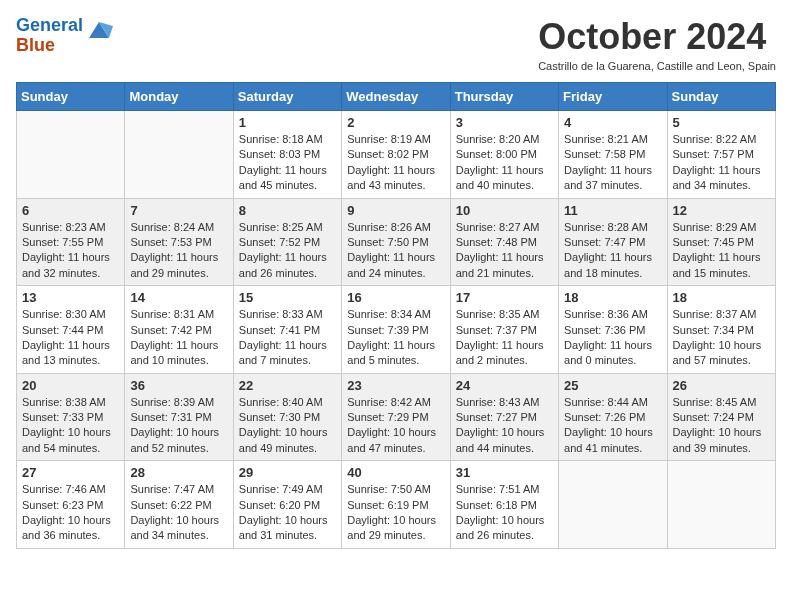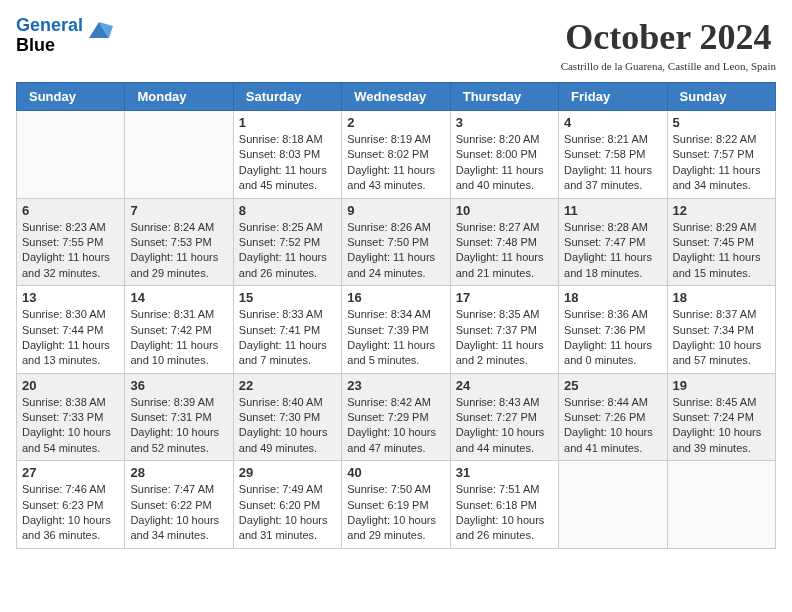--- a/index.html
+++ b/index.html
@@ -27,43 +27,42 @@
       color: #333;
       line-height: 1.1;
     }
     .logo-text span { color: #1a6bb5; }
     .logo-icon {
       width: 28px;
       height: 28px;
       margin-left: 2px;
     }
     .title-block {
-      text-align: center;
-      font-family: Liberation Serif, serif;
+      text-align: left;
     }
     .month-title {
       font-size: 36px;
       font-weight: bold;
       color: #333;
     }
     .location-title {
       font-size: 11px;
       color: #333;
       margin-top: 2px;
     }
     .calendar {
       width: 100%;
       border-collapse: collapse;
       margin-top: 10px;
       font-size: 11.5px;
     }
     .calendar th {
       background: #3a7cc1;
       color: #fff;
-      padding: 6px 12px;
+      padding: 6px 4px;
       text-align: left;
       font-size: 13px;
       font-weight: bold;
       border: 1px solid #2e6ba8;
     }
     .calendar td {
       border: 1px solid #ccc;
       vertical-align: top;
       padding: 4px 5px;
       min-width: 100px;
@@ -88,21 +87,21 @@
       background: #f0f0f0;
     }
   </style>
 </head>
 <body>
 
 <div class="header-row">
   <div class="logo">
     <div class="logo-text">
       <span>General</span><br>
-      <span style="color:#000000;">Blue</span>
+      <span style="color:#c2410c;">Blue</span>
     </div>
     <svg class="logo-icon" viewBox="0 0 28 28" xmlns="http://www.w3.org/2000/svg">
       <polygon points="4,22 14,6 24,22" fill="#3a7cc1"></polygon>
       <polygon points="14,6 24,22 28,10" fill="#5ba3e0"></polygon>
     </svg>
   </div>
   <div class="title-block">
     <div class="month-title">October 2024</div>
     <div class="location-title">Castrillo de la Guarena, Castille and Leon, Spain</div>
   </div>
@@ -224,21 +223,21 @@
         </td>
         <td>
           <div class="day-num">24</div>
           <div class="day-info">Sunrise: 8:43 AM<br>Sunset: 7:27 PM<br>Daylight: 10 hours and 44 minutes.</div>
         </td>
         <td>
           <div class="day-num">25</div>
           <div class="day-info">Sunrise: 8:44 AM<br>Sunset: 7:26 PM<br>Daylight: 10 hours and 41 minutes.</div>
         </td>
         <td>
-          <div class="day-num">19</div>
+          <div class="day-num">26</div>
           <div class="day-info">Sunrise: 8:45 AM<br>Sunset: 7:24 PM<br>Daylight: 10 hours and 39 minutes.</div>
         </td>
       </tr>
       <tr>
         <td>
           <div class="day-num">27</div>
           <div class="day-info">Sunrise: 7:46 AM<br>Sunset: 6:23 PM<br>Daylight: 10 hours and 36 minutes.</div>
         </td>
         <td>
           <div class="day-num">28</div>

